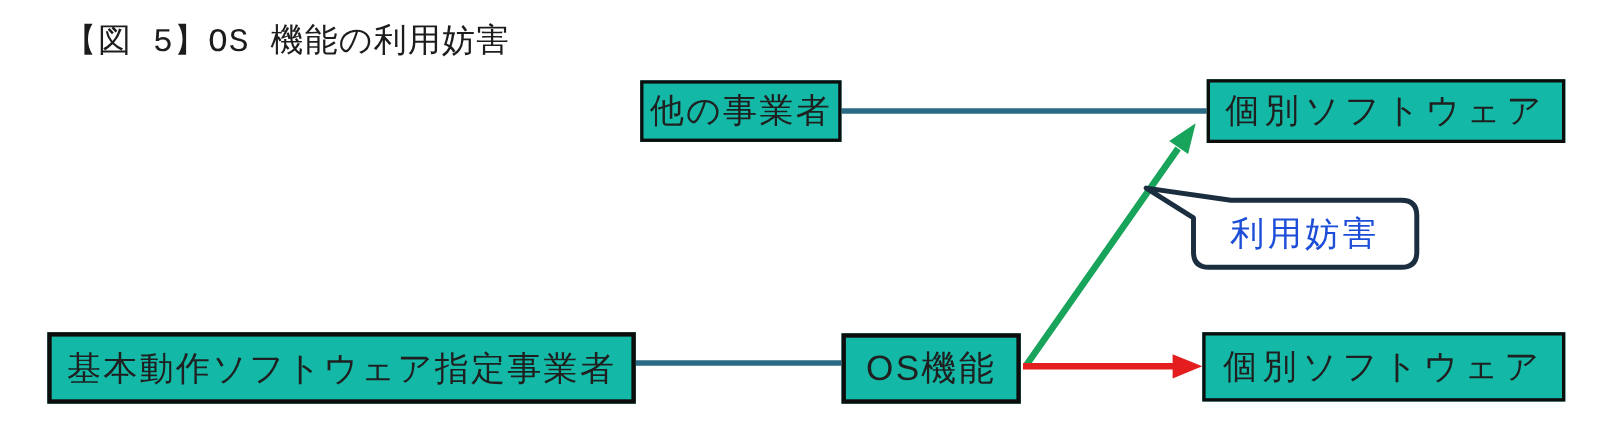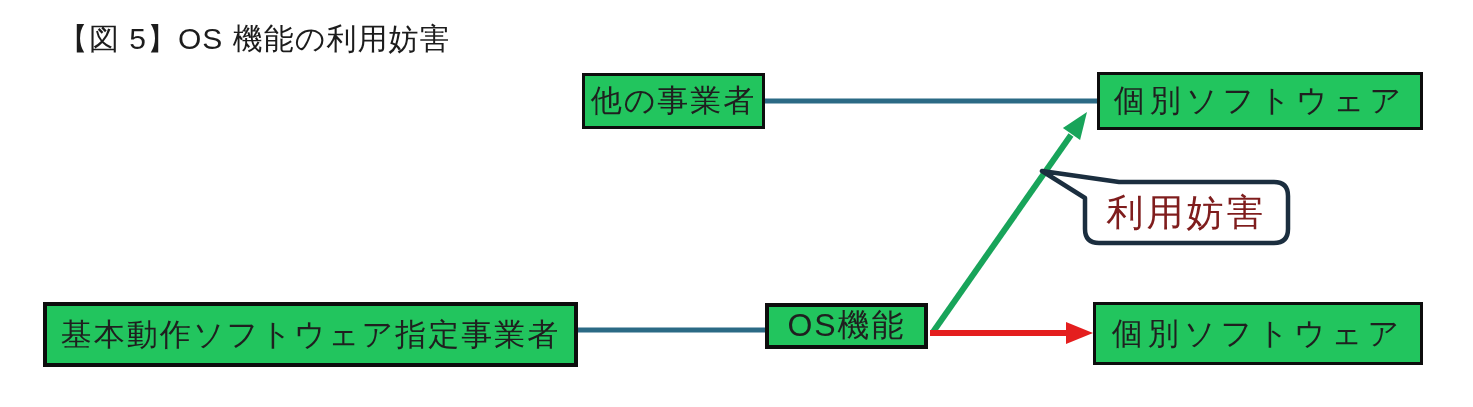--- a/index.html
+++ b/index.html
@@ -5,41 +5,41 @@
   html,body{margin:0;padding:0;background:#ffffff;}
   .canvas{
     position:relative;
     width:1473px;height:407px;
     background:#ffffff;
     overflow:hidden;
     font-family:"Liberation Sans","DejaVu Sans",sans-serif;
   }
   .figure-title{
     position:absolute;left:58px;top:20px;
-    font-family:Liberation Sans, sans-serif;
+    font-family:Liberation Mono, monospace;
     font-size:30px;line-height:38px;color:#1c1c1c;
     letter-spacing:1px;white-space:nowrap;
   }
   .layer{position:absolute;left:0;top:0;width:1473px;height:407px;}
   .node{
     position:absolute;box-sizing:border-box;
-    border:3px solid #0d0d0d;background:#22c55e;
+    border:3px solid #0d0d0d;background:#14b8a6;
     display:flex;align-items:center;justify-content:center;
     color:#1f1f1f;white-space:nowrap;
   }
   .node.bold{border-width:4px;}
   .node-other{left:582px;top:73px;width:183px;height:56px;font-size:31px;letter-spacing:2px;}
   .node-indiv-top{left:1097px;top:72px;width:326px;height:58px;font-size:31px;letter-spacing:5px;}
   .node-basic{left:43px;top:302px;width:535px;height:65px;font-size:31px;letter-spacing:2px;text-align:center;}
-  .node-os{left:765px;top:303px;width:163px;height:46px;font-size:32px;letter-spacing:2px;}
+  .node-os{left:765px;top:303px;width:163px;height:64px;font-size:32px;letter-spacing:2px;}
   .node-indiv-bottom{left:1093px;top:302px;width:330px;height:63px;font-size:31px;letter-spacing:5px;}
   .callout-label{
     position:absolute;left:1085px;top:182px;width:203px;height:61px;
     display:flex;align-items:center;justify-content:center;
-    font-size:37px;letter-spacing:3px;color:#7f1d1d;white-space:nowrap;
+    font-size:31px;letter-spacing:3px;color:#1d4ed8;white-space:nowrap;
   }
 </style>
 </head>
 <body>
 
 <div class="canvas">
 
   <div class="figure-title">【図 5】OS 機能の利用妨害</div>
 
   <svg class="layer" viewBox="0 0 1473 407">

